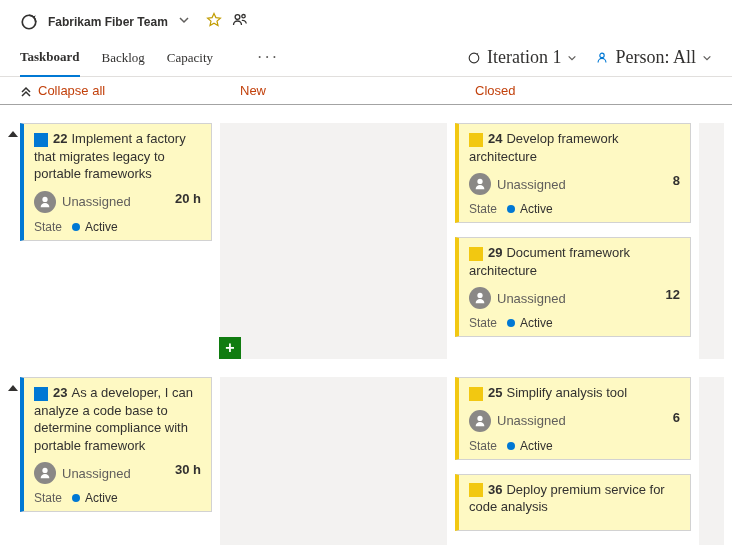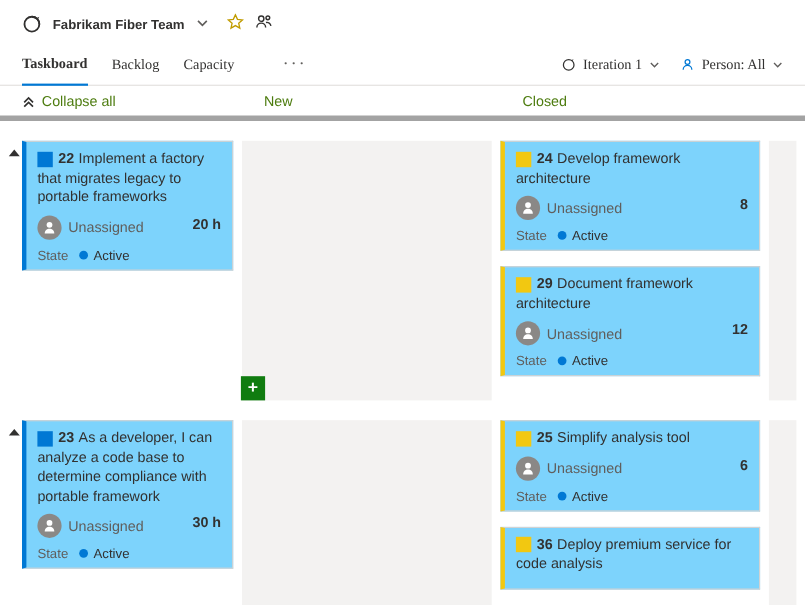--- a/index.html
+++ b/index.html
@@ -53,34 +53,34 @@
     font-size: 16px;
     letter-spacing: 2px;
     color: #605e5c;
     cursor: pointer;
   }
   .tabs-right {
     margin-left: auto;
     display: flex;
     align-items: center;
     gap: 18px;
-    font-size: 13px;
+    font-size: 18px;
     color: #323130;
   }
   .pill { display:flex; align-items:center; gap:6px; cursor:pointer; }
   .pill-icon { color:#555; }
 
   
   .colhdr {
     display: grid;
     grid-template-columns: 220px 235px 244px 1fr;
     padding: 6px 0 6px 20px;
-    border-bottom: 5px solid #a3a3a3;
+    border-bottom: 1px solid #a3a3a3;
     align-items: center;
-    color: #4d7c0f;
+    color: #c2410c;
   }
   .collapse-all { display:flex; align-items:center; gap:6px; cursor:pointer; }
   .colname { font-weight: 400; }
   .colname .sum { font-weight:600; margin-left:4px;}
 
   
   .board {
     padding-left: 10px;
   }
   .row {
@@ -97,21 +97,21 @@
     transform: rotate(0deg);
     margin-top:6px;
   }
   .tri.down { transform: rotate(90deg);} 
 
   
   .card {
     border: 1px solid #d2d2d2;
     border-left: 4px solid;
     padding: 6px 10px;
-    background:#7dd3fc;
+    background:#fef9c3;
     margin-bottom: 14px;
     position: relative;
     min-height: 80px;
   }
   .card.story { border-left-color:#0078d4; }
   .card.task  { border-left-color:#f2c811; }
 
   .card-title { line-height:1.35; margin-bottom:8px; word-break:break-word;}
   .card-icon {
     display:inline-block;

